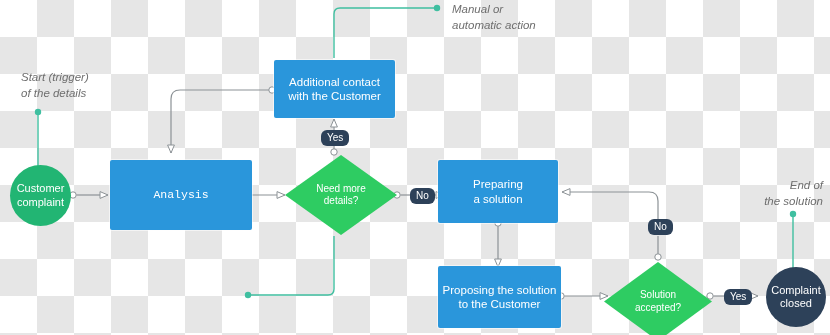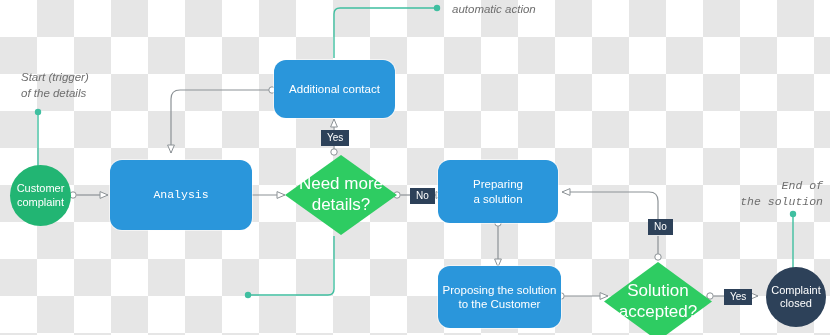--- a/index.html
+++ b/index.html
@@ -32,21 +32,21 @@
     display: flex;
     align-items: center;
     justify-content: center;
     text-align: center;
     color: #ffffff;
     line-height: 1.22;
     box-sizing: border-box;
   }
   .proc {
     background: #2a96db;
-    border-radius: 12px;
+    border-radius: 2px;
     font-size: 11.5px;
     box-shadow: 0 0 0 1px rgba(255,255,255,0.55);
   }
   .circle-start {
     background: #22b573;
     border-radius: 50%;
     font-size: 11px;
   }
   .circle-end {
     background: #2d4159;
@@ -64,30 +64,30 @@
   }
   .diamond-label {
     position: absolute;
     left: 0; top: 0;
     width: 100%;
     height: 100%;
     display: flex;
     align-items: center;
     justify-content: center;
     color: #ffffff;
-    font-size: 17px;
+    font-size: 10px;
     text-align: center;
     line-height: 1.22;
   }
   .tag {
     position: absolute;
     background: #2d4159;
     color: #ffffff;
     font-size: 10px;
-    border-radius: 0;
+    border-radius: 6px;
     padding: 2px 6px 3px 6px;
     line-height: 1.1;
     text-align: center;
     box-sizing: border-box;
   }
   .note {
     position: absolute;
     color: #6e6e6e;
     font-style: italic;
     font-size: 11.5px;
@@ -186,20 +186,21 @@
     </span>
   </div>
 
   <div class="node proc" style="left:110px; top:160px; width:142px; height:70px;font-family:Liberation Mono, monospace;">
     <span>Analysis</span>
   </div>
 
   <div class="node proc" style="left:274px; top:60px; width:121px; height:58px;">
     <span>
       <span class="txt-ln">Additional contact</span>
+      <span class="txt-ln">with the Customer</span>
     </span>
   </div>
 
   <div class="diamond-wrap" style="left:285px; top:155px; width:112px; height:80px;">
     <svg class="diamond-shape" viewBox="0 0 112 80" xmlns="http://www.w3.org/2000/svg">
       <polygon points="56,0 112,40 56,80 0,40" fill="#2ecc62"></polygon>
     </svg>
     <div class="diamond-label">
       <span>
         <span class="txt-ln">Need more</span>
@@ -245,22 +246,23 @@
   <div class="tag" style="left:410px; top:188px;">No</div>
   <div class="tag" style="left:648px; top:219px;">No</div>
   <div class="tag" style="left:724px; top:289px;">Yes</div>
 
   <div class="note" style="left:6px; top:70px;margin-left:15px;">
     <span class="txt-ln">Start (trigger)</span>
     <span class="txt-ln">of the details</span>
   </div>
 
   <div class="note" style="left:452px; top:2px;">
+    <span class="txt-ln">Manual or</span>
     <span class="txt-ln">automatic action</span>
   </div>
 
 
-  <div class="note right-al" style="left:716px; top:178px; width:107px;font-family:Liberation Mono, monospace;">
+  <div class="note right-al" style="left:716px; top:178px; width:107px;">
     <span class="txt-ln">End of</span>
     <span class="txt-ln">the solution</span>
   </div>
 
 </div>
 
 </body></html>

